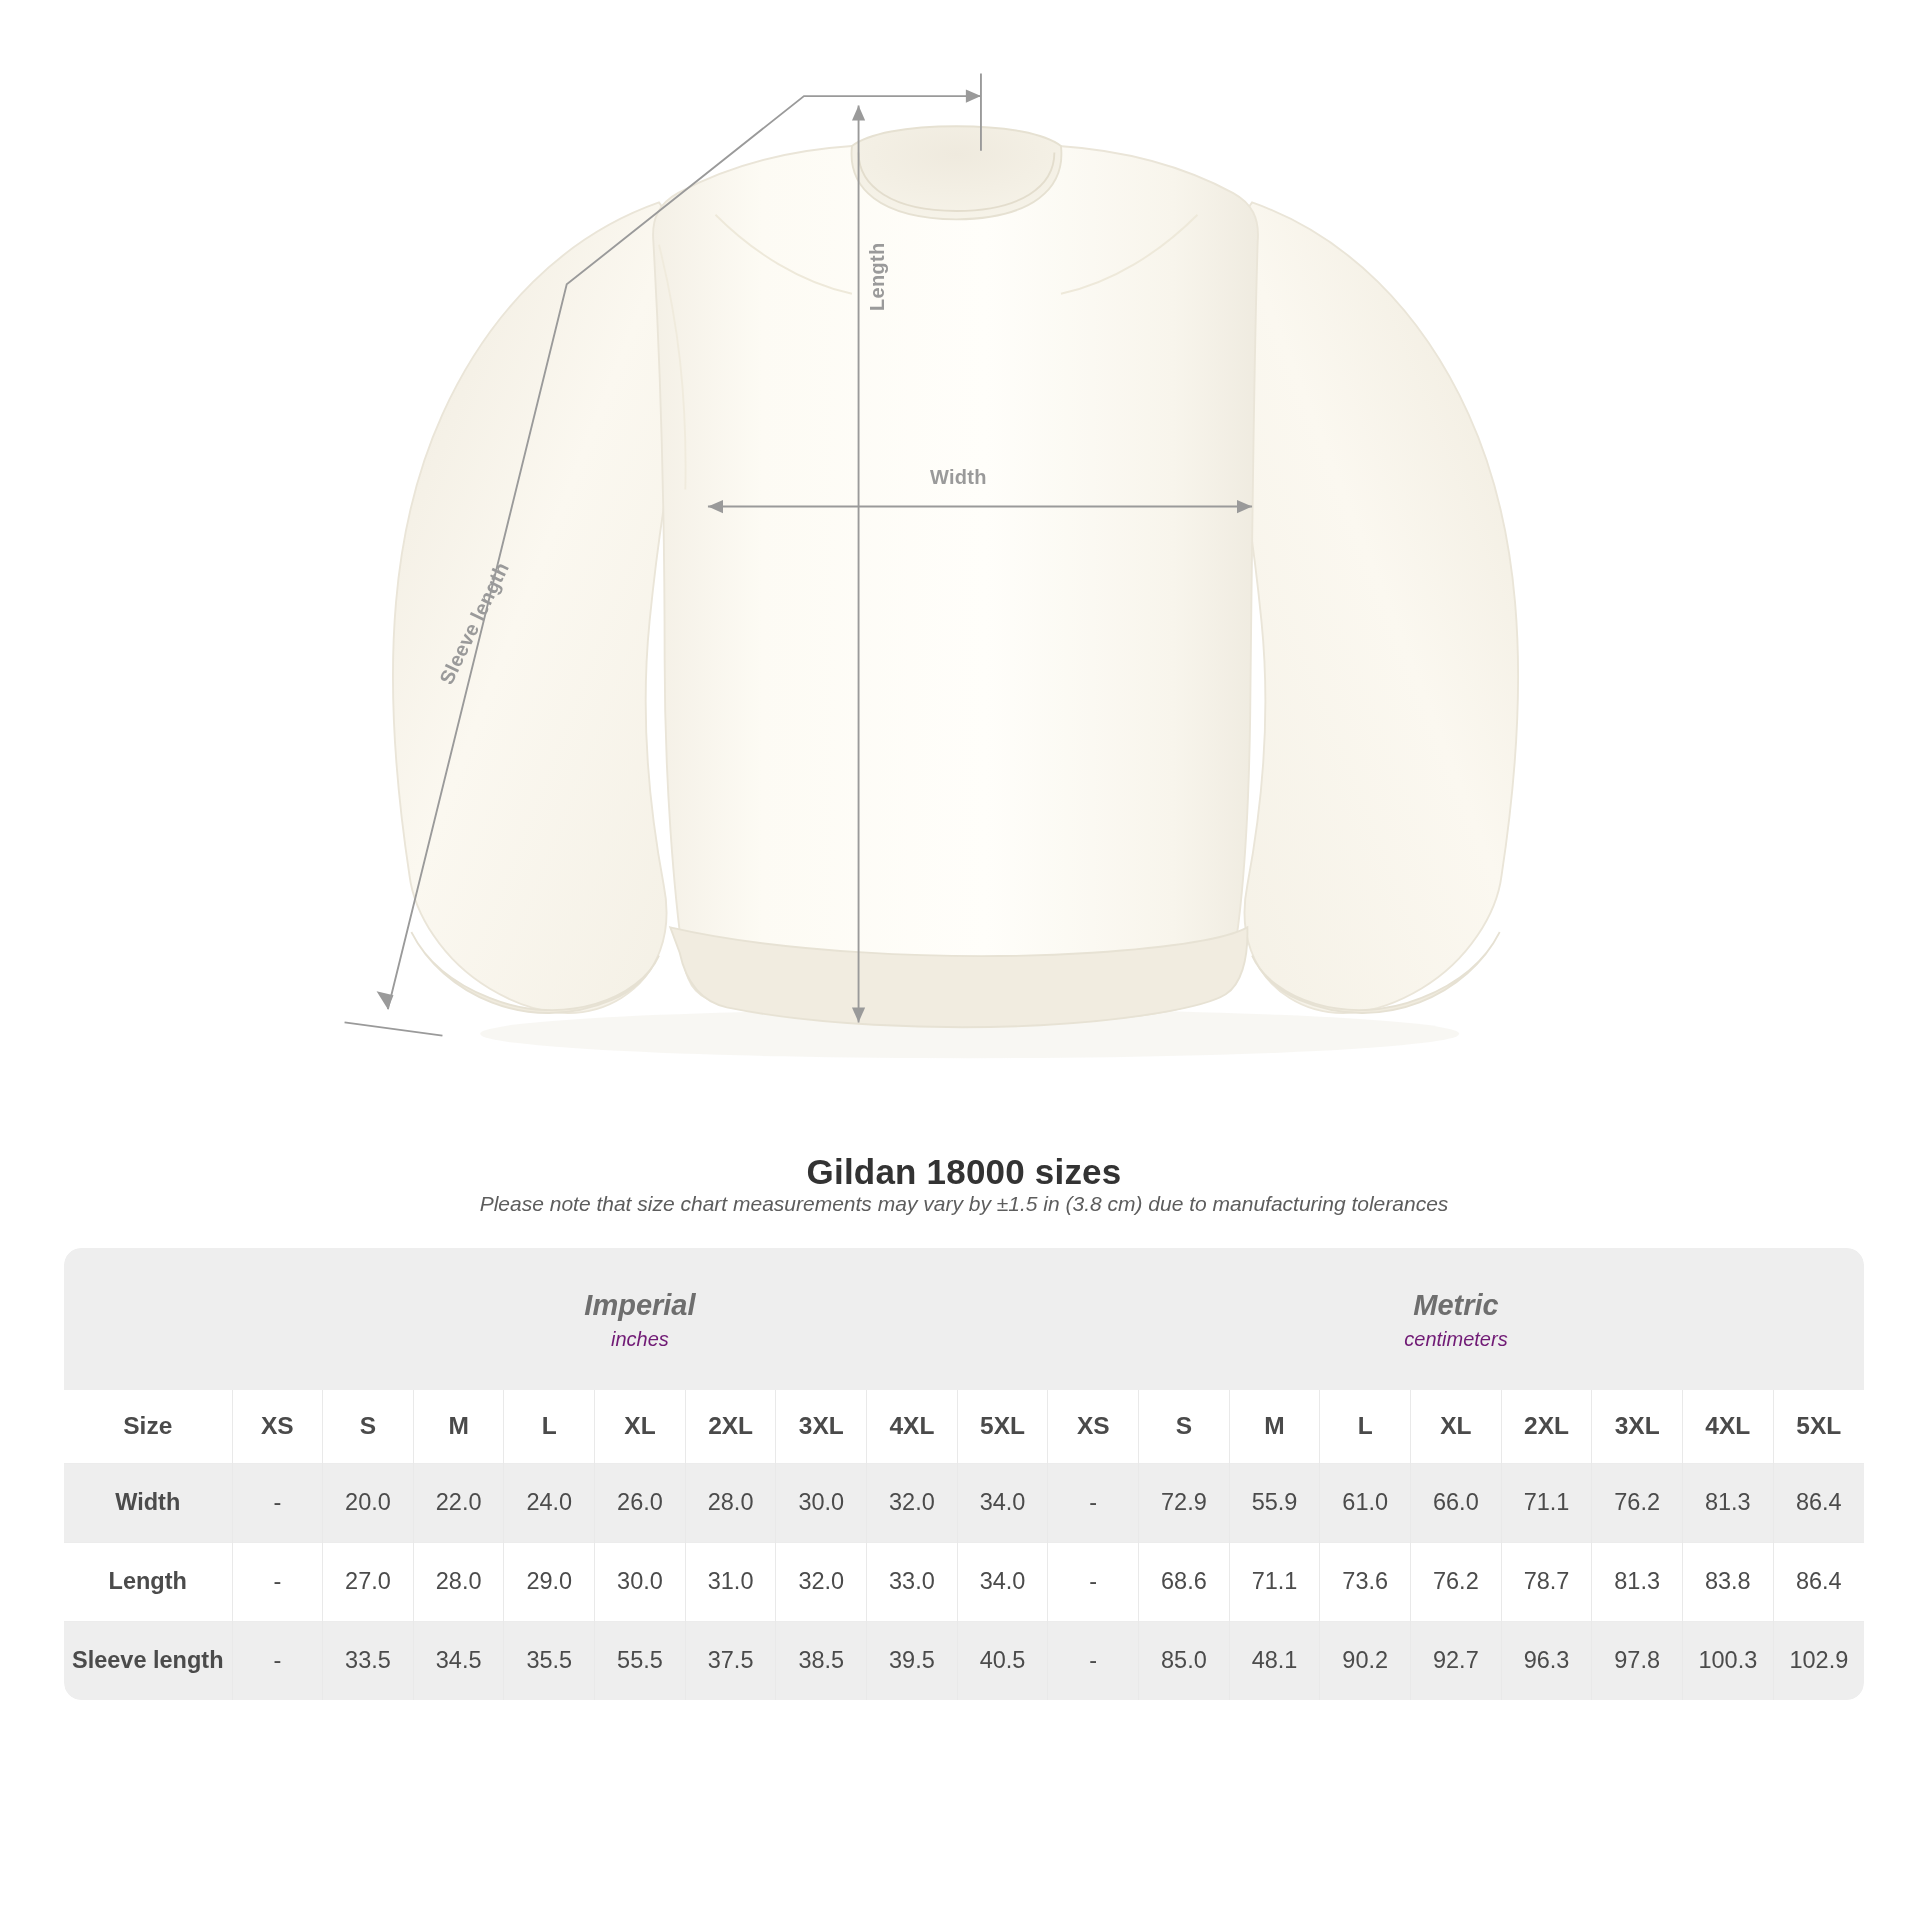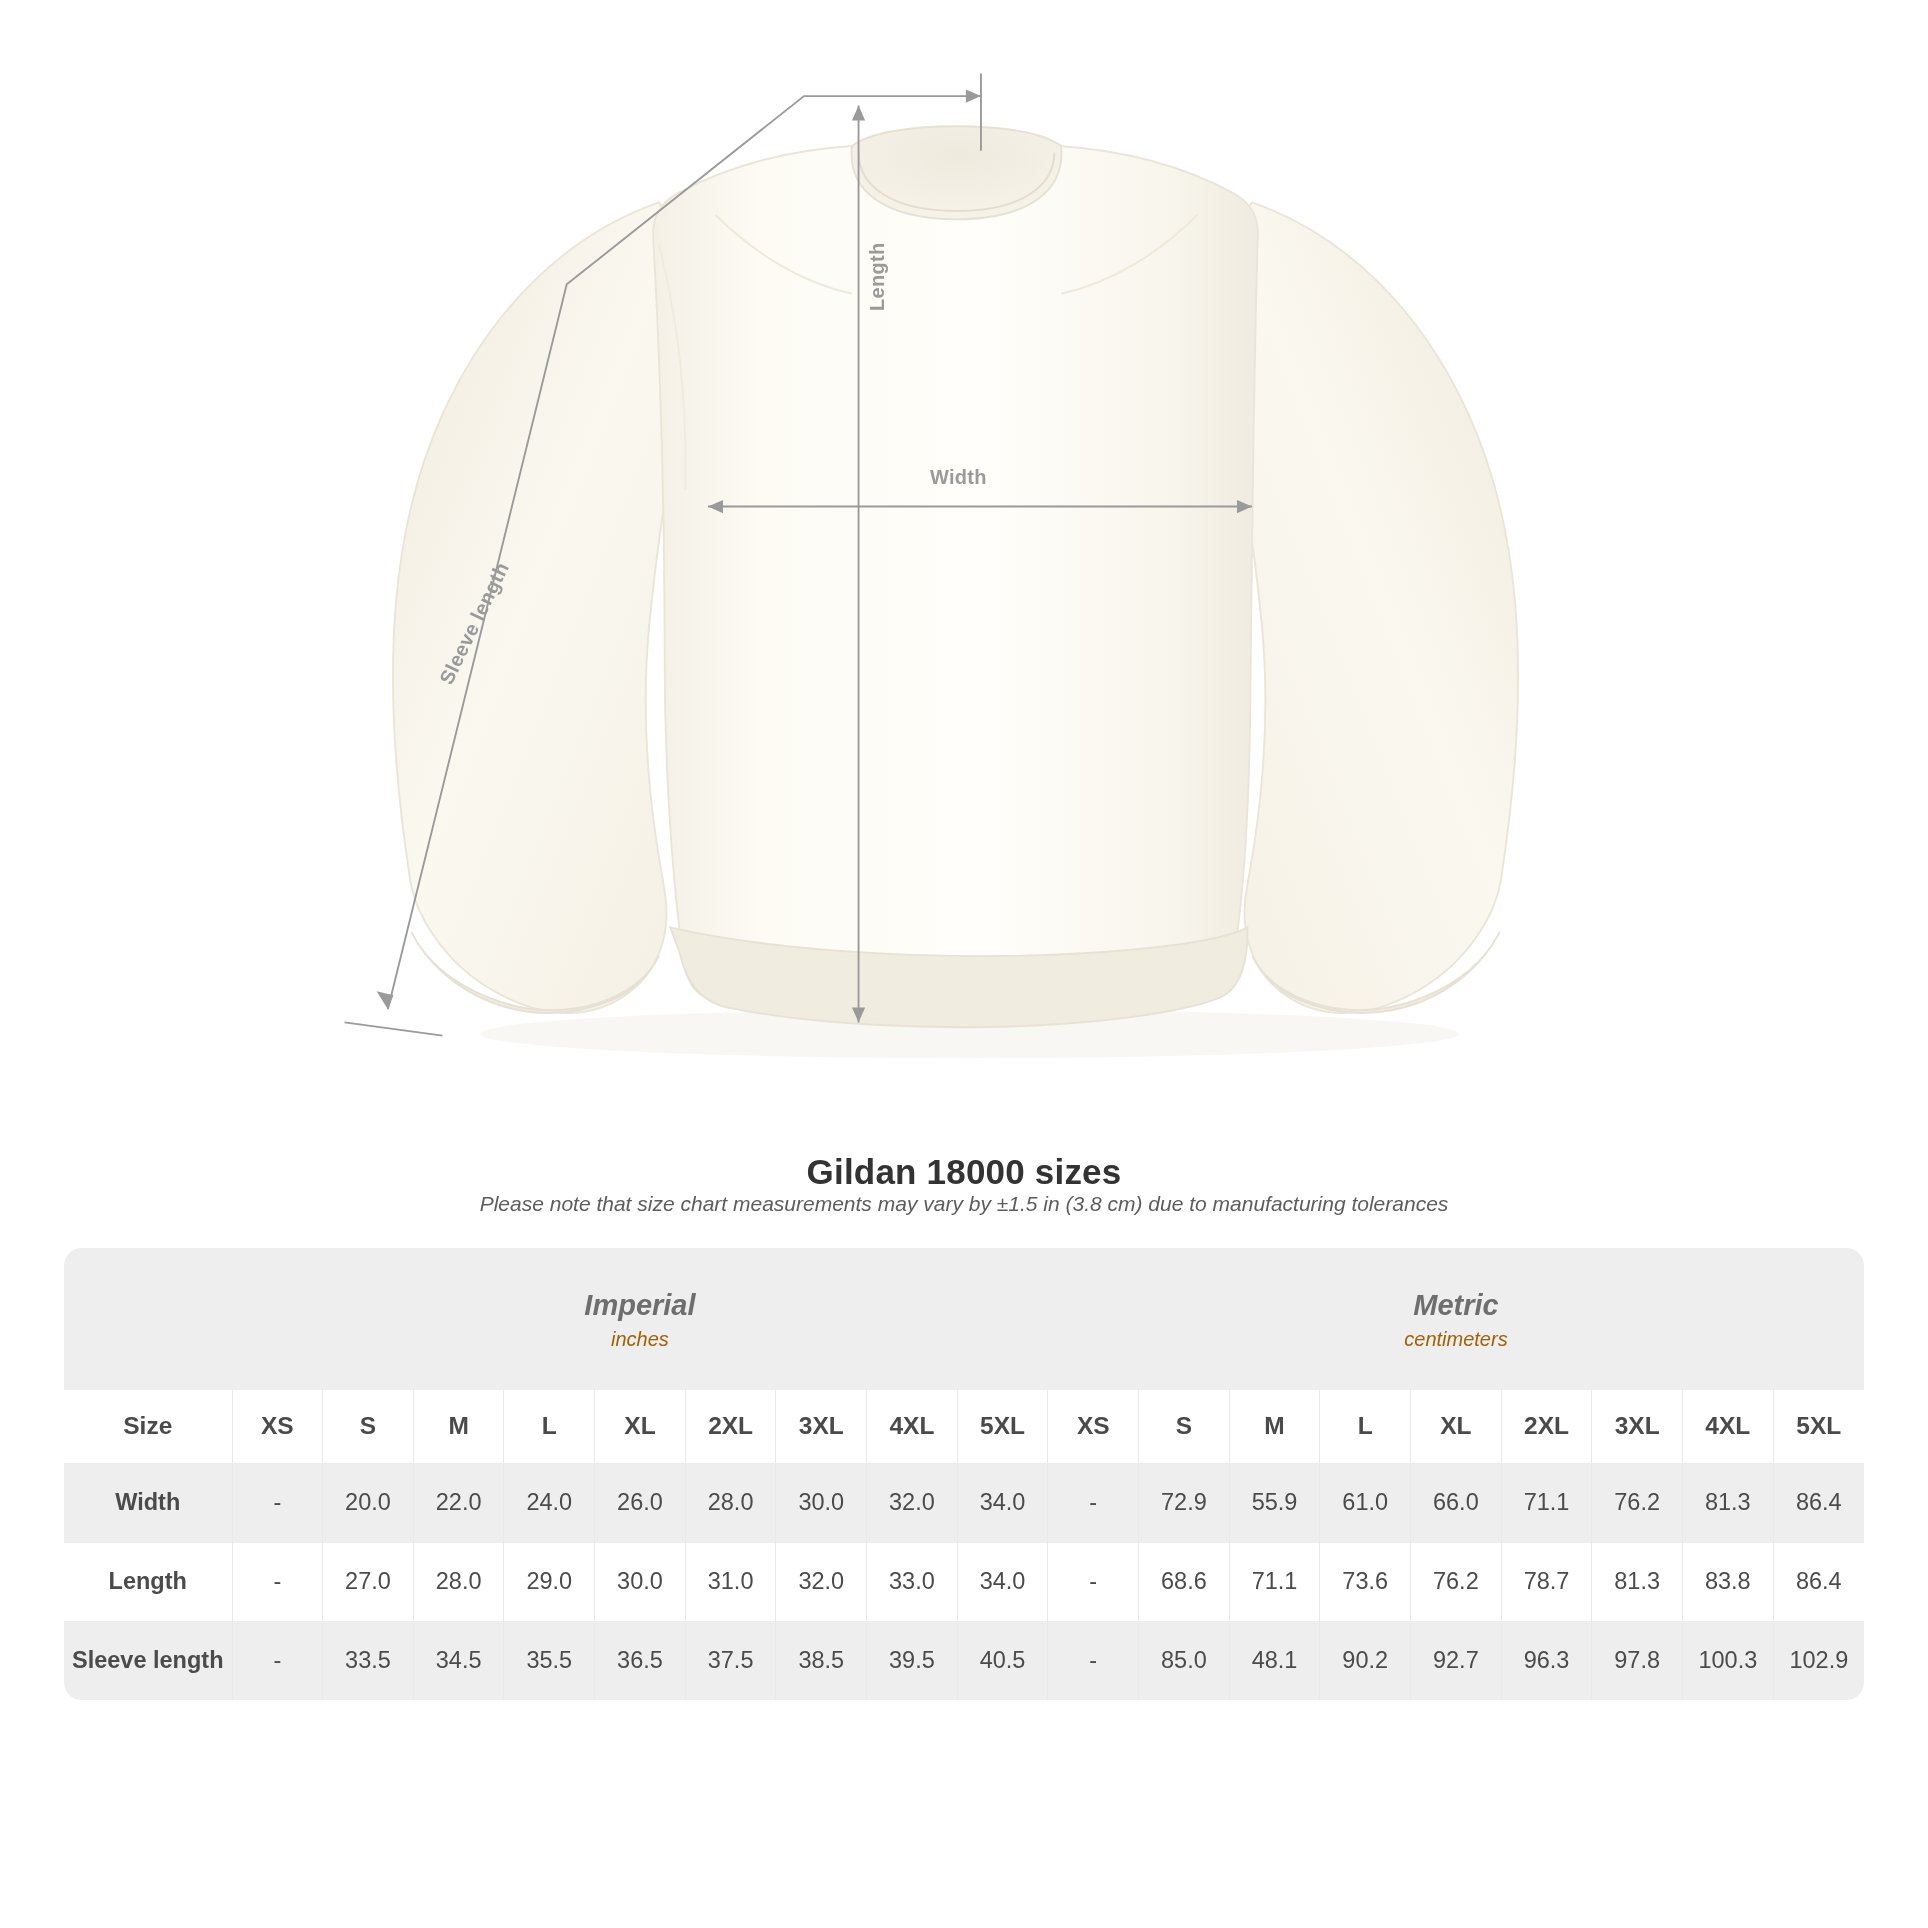--- a/index.html
+++ b/index.html
@@ -100,21 +100,21 @@
     font-size: 29px;
     font-weight: bold;
     font-style: italic;
     color: #6e6e6e;
     display: block;
     line-height: 1.25;
   }
   .unit-sub {
     font-size: 20px;
     font-style: italic;
-    color: #a16207;
+    color: #701a75;
     display: block;
     margin-top: 5.6px;
   }
   .rowhead {
     font-weight: bold;
     color: #4a4a4a;
     font-size: 24.5px;
   }
   tr.head-row td {
     height: 73px;
@@ -323,21 +323,21 @@
           <td>83.8</td>
           <td>86.4</td>
         </tr>
 
         <tr class="data-row zebra">
           <td class="rowhead rounded-bl">Sleeve length</td>
           <td>-</td>
           <td>33.5</td>
           <td>34.5</td>
           <td>35.5</td>
-          <td>36.5</td>
+          <td>55.5</td>
           <td>37.5</td>
           <td>38.5</td>
           <td>39.5</td>
           <td>40.5</td>
           <td>-</td>
           <td>85.0</td>
           <td>48.1</td>
           <td>90.2</td>
           <td>92.7</td>
           <td>96.3</td>

